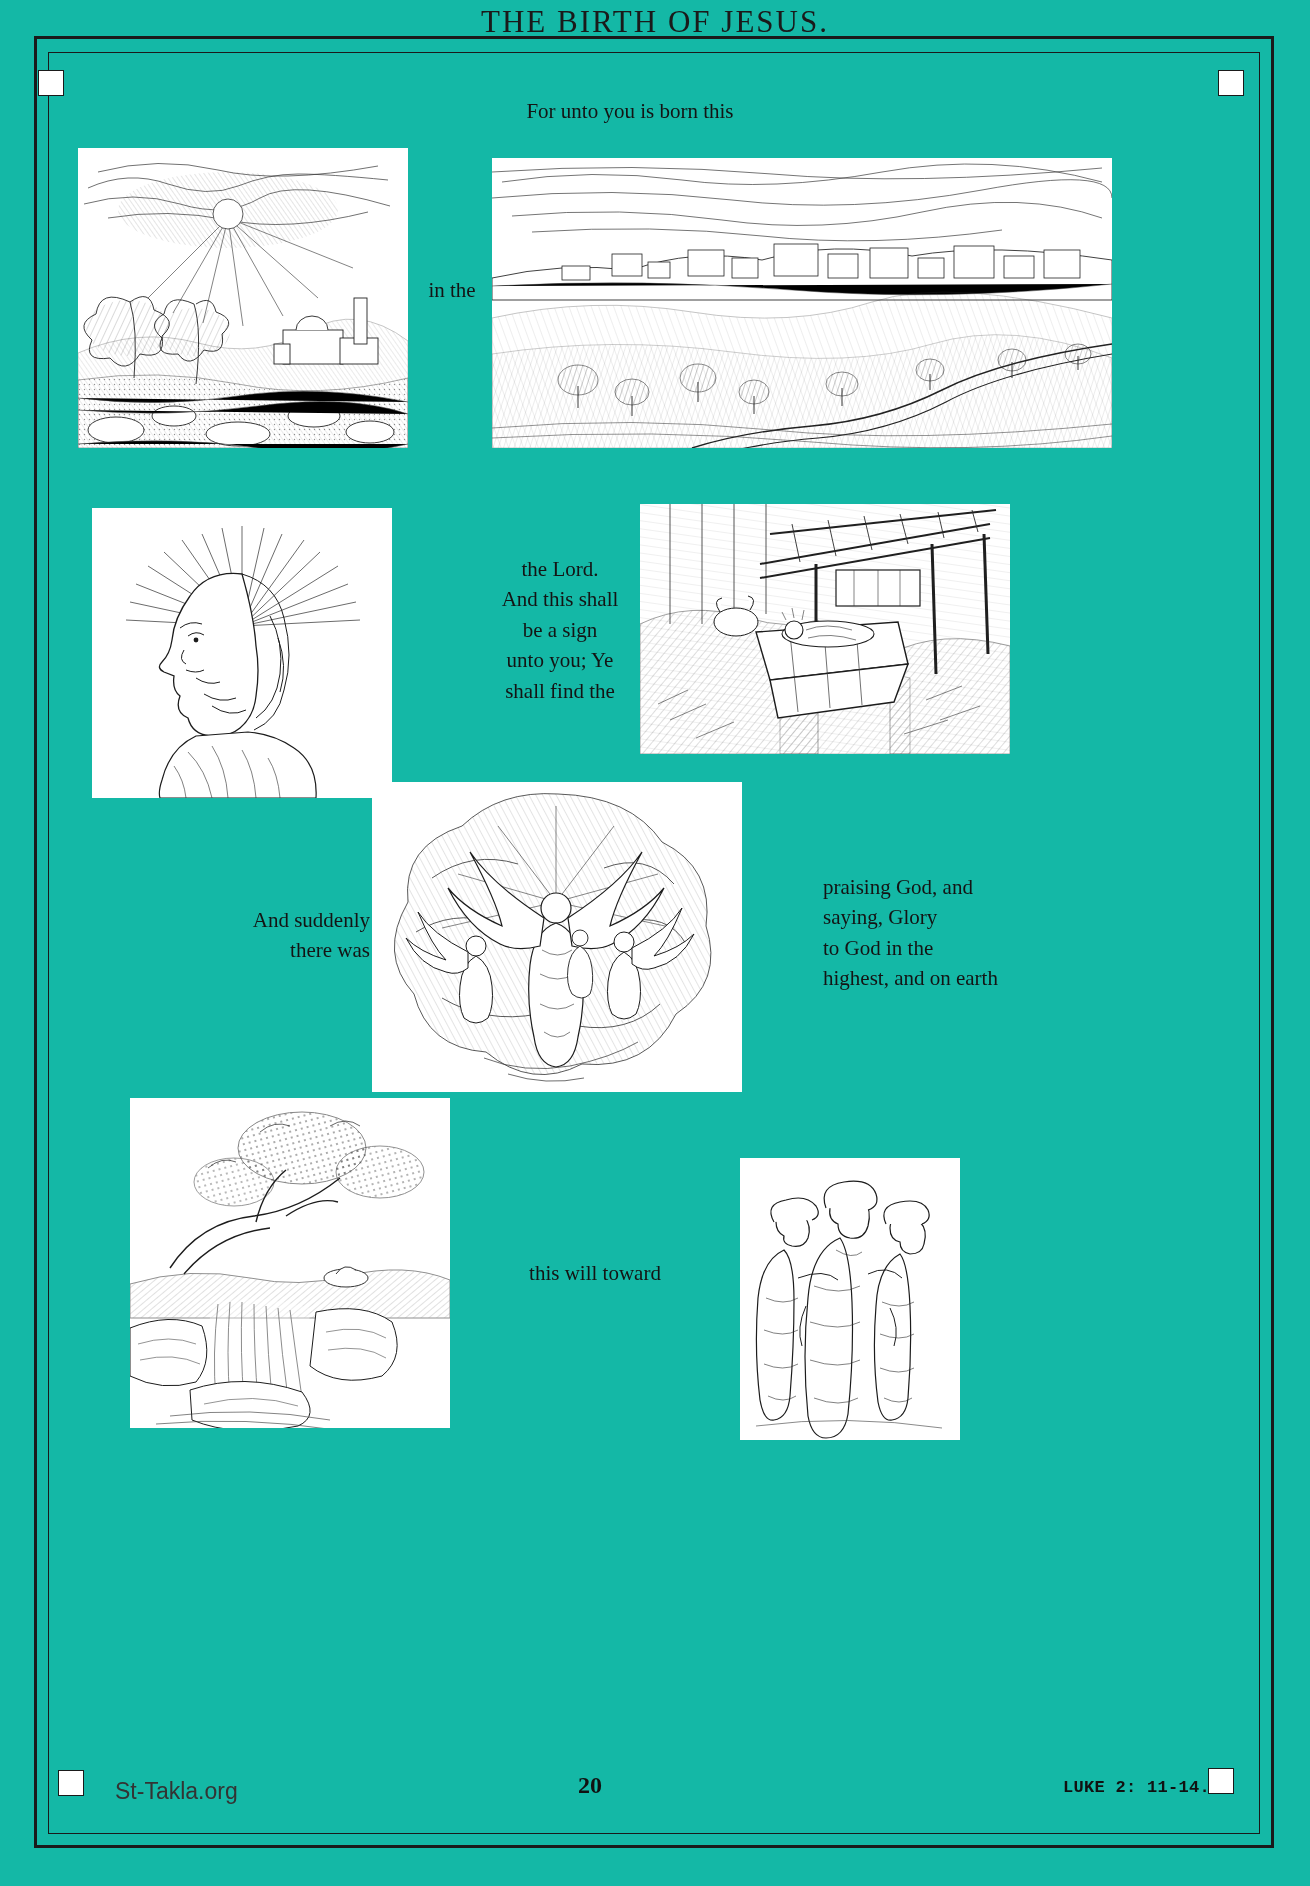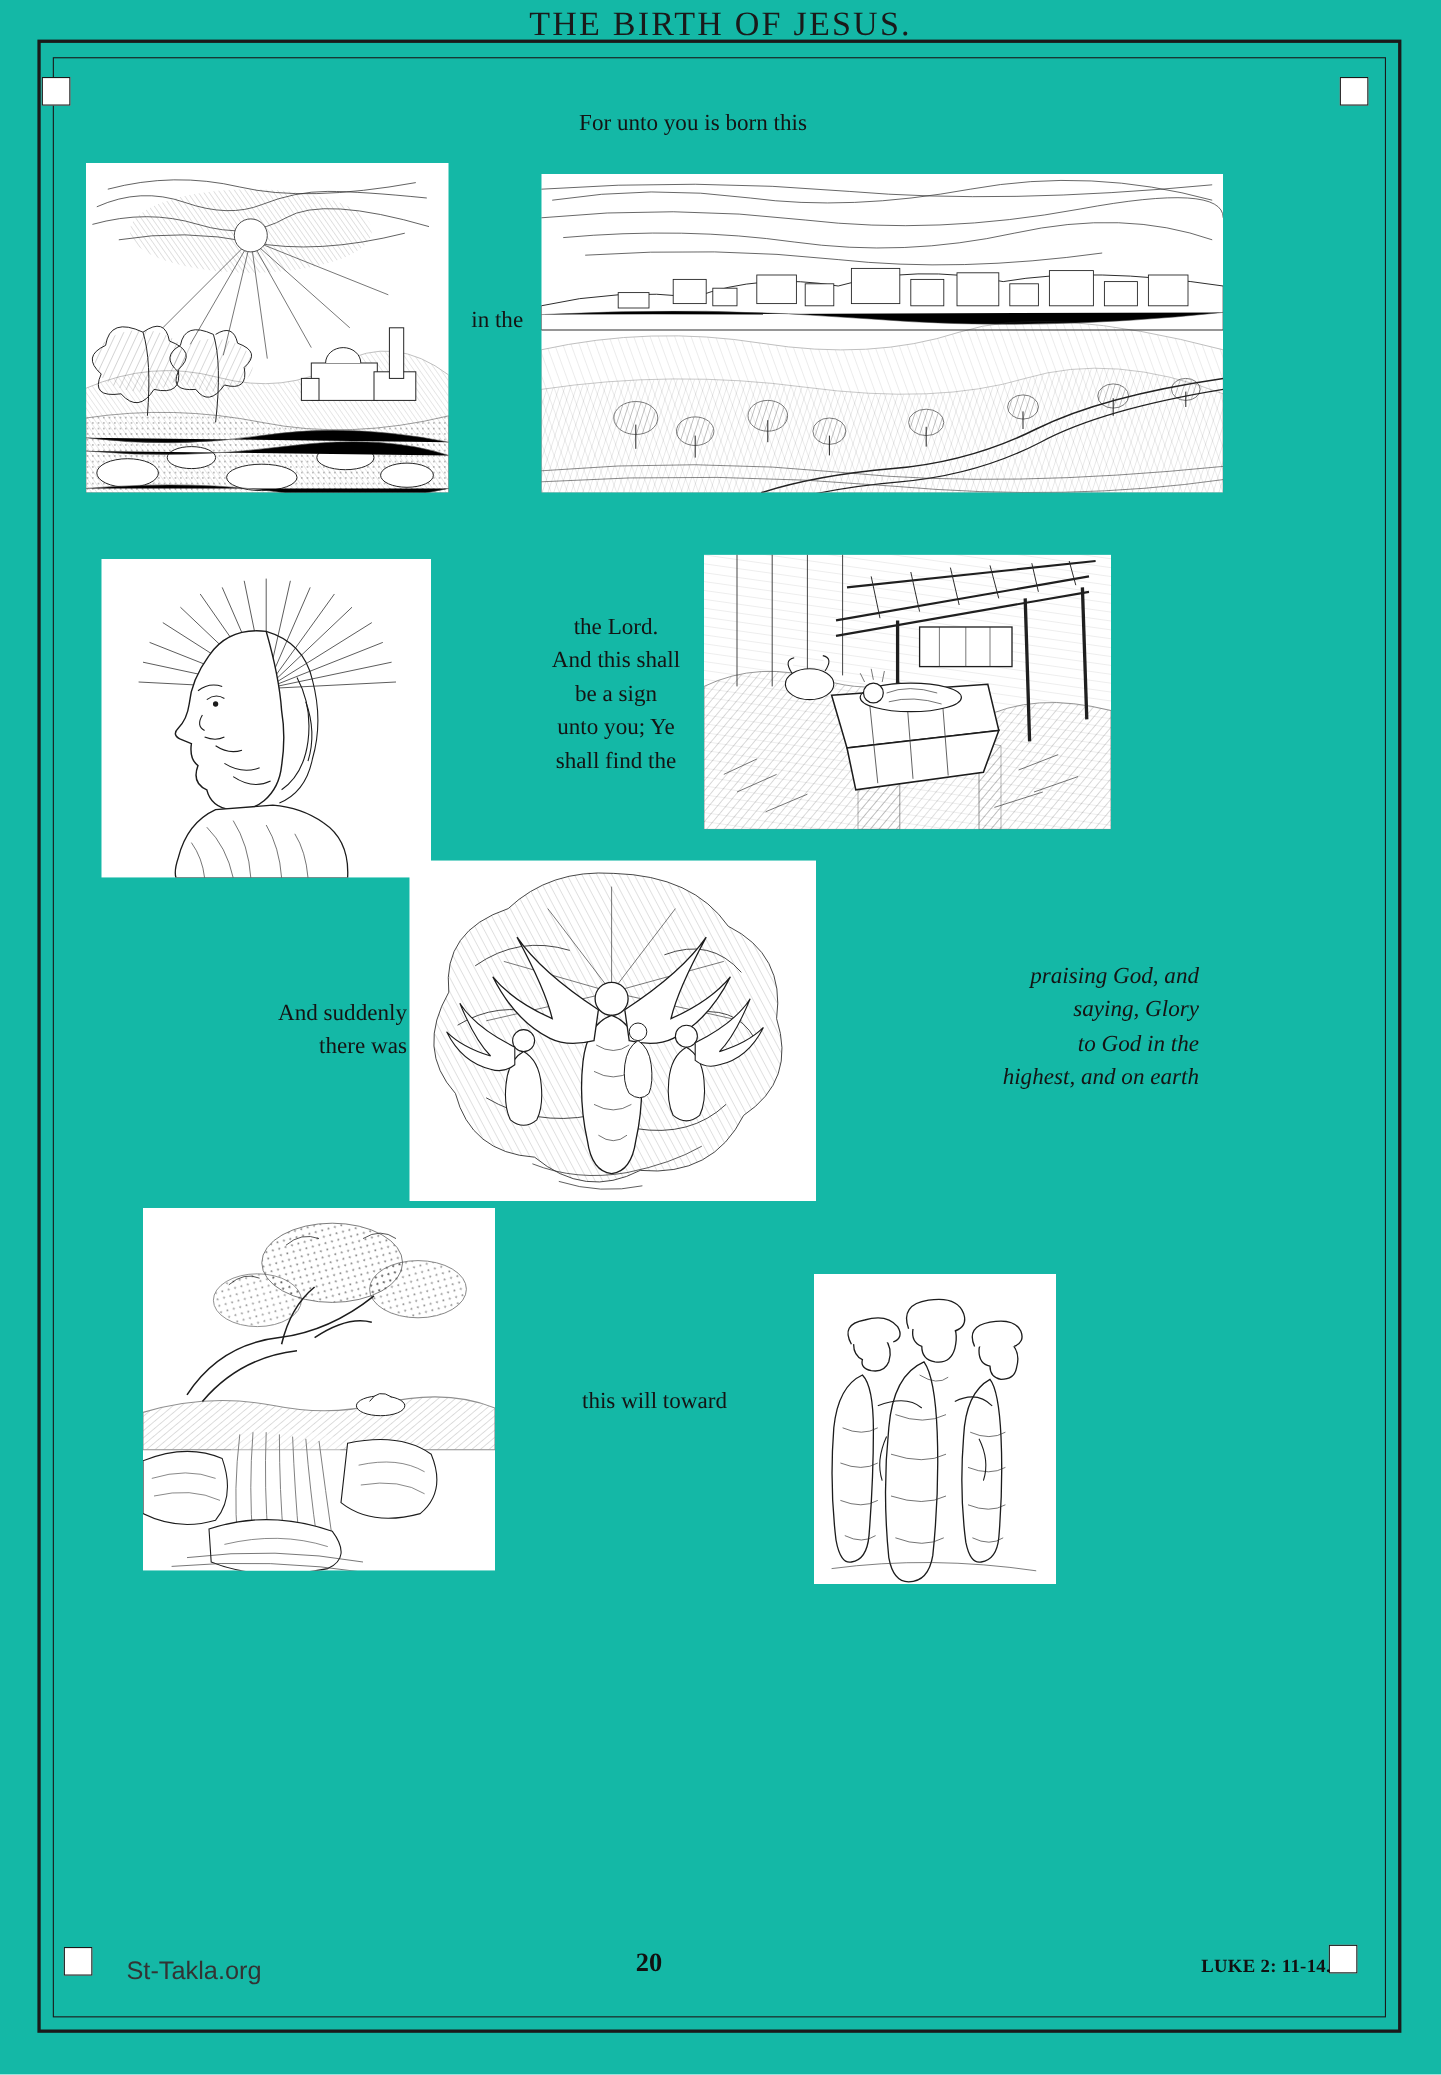--- a/index.html
+++ b/index.html
@@ -72,21 +72,21 @@
     font-size: 21px;
     line-height: 1.45;
     color: #141414;
     white-space: pre-line;
   }
   .t1 { left: 420px; top: 96px;  width: 420px; text-align: center; }
   .t2 { left: 372px; top: 275px; width: 160px; text-align: center; }
   .t3 { left: 400px; top: 460px; width: 330px; text-align: center; }
   .t4 { left: 430px; top: 554px; width: 260px; text-align: center; }
   .t5 { left: 120px; top: 905px; width: 250px; text-align: right; }
-  .t6 { left: 800px; top: 872px; width: 290px; text-align: right; font-style: italic; }
+  .t6 { left: 823px; top: 872px; width: 290px; text-align: left; }
   .t7 { left: 430px; top: 1258px; width: 330px; text-align: center; }
 
   
   .plate {
     position: absolute;
     overflow: hidden;
   }
   .plate svg { display: block; }
 
   
@@ -107,21 +107,21 @@
     text-align: center;
     font-family: "Liberation Serif", serif;
     font-size: 24px;
     font-weight: bold;
     color: #111111;
   }
   .footer-ref {
     position: absolute;
     right: 100px;
     top: 1778px;
-    font-family: Liberation Serif, serif;
+    font-family: Liberation Mono, monospace;
     font-size: 17px;
     font-weight: bold;
     letter-spacing: .3px;
     color: #111111;
   }
 </style>
 </head>
 <body>
 
 <div class="page">

